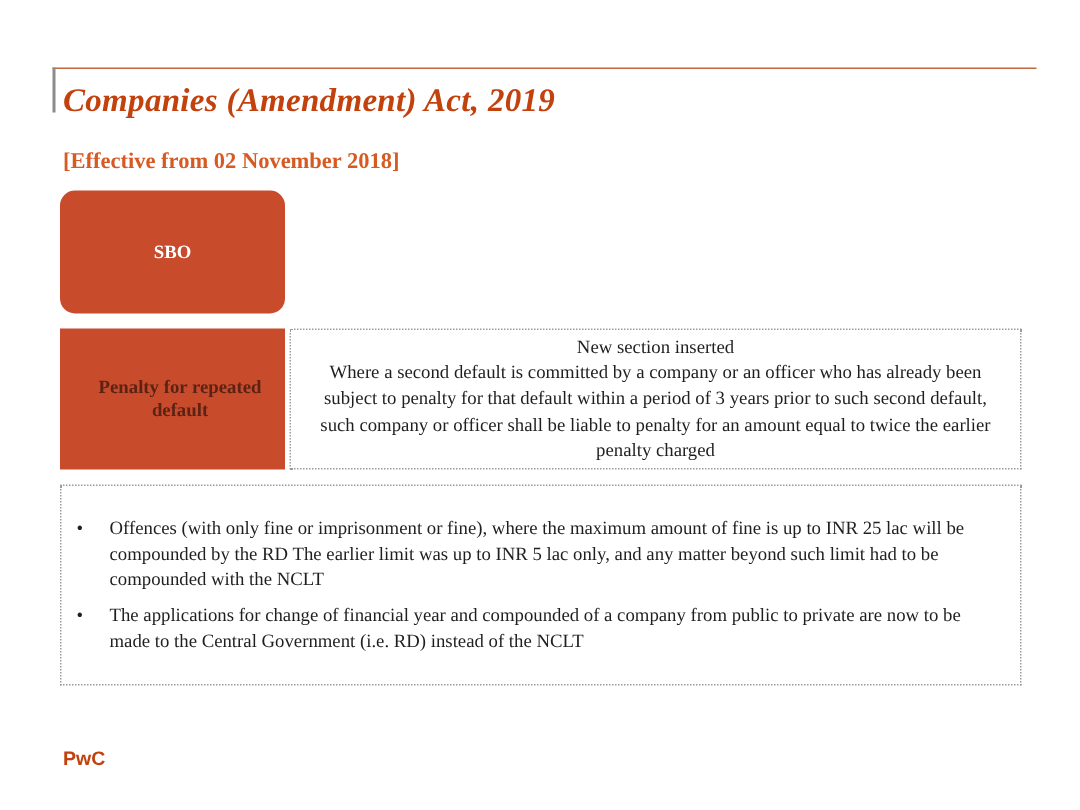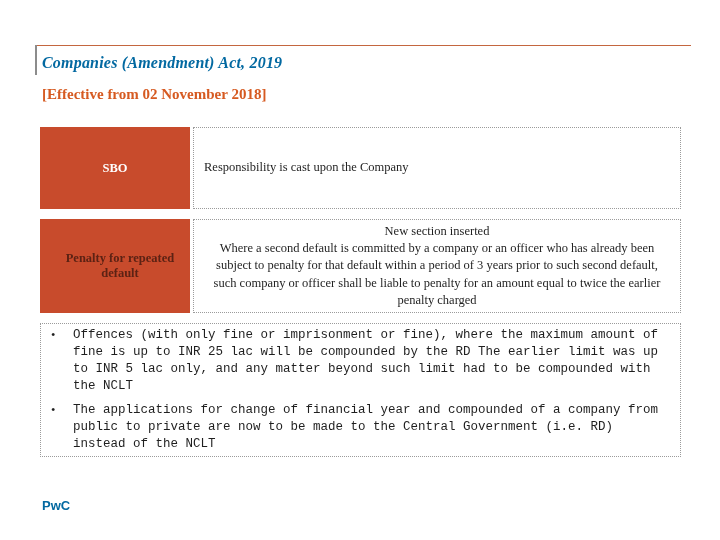--- a/index.html
+++ b/index.html
@@ -10,85 +10,82 @@
     position: absolute; left: 35px; top: 45px; width: 656px; height: 1px;
     background: #c4663f;
   }
   .top-tick {
     position: absolute; left: 35px; top: 45px; width: 2px; height: 30px;
     background: #8c8c8c;
   }
 
   .slide-title {
     position: absolute; left: 42px; top: 54px;
-    font-size: 16px; font-weight: bold; font-style: italic;
-    color: #0369a1; letter-spacing: 0.2px;
+    font-size: 22px; font-weight: bold; font-style: italic;
+    color: #c2410c; letter-spacing: 0.2px;
   }
   .slide-subtitle {
-    position: absolute; left: 42px; top: 86px;
+    position: absolute; left: 42px; top: 100px;
     font-size: 15px; color: #d65a21;
   }
 
   .rows {
     position: absolute; left: 40px; top: 127px; width: 641px;
     display: flex; flex-direction: column; gap: 10px;
   }
   .row { display: flex; gap: 3px; }
   .row-1 { height: 82px; }
   .row-2 { height: 94px; }
   .row-3 { height: 134px; }
 
   .label-box {
     width: 150px; flex: 0 0 150px;
     background: #c84b2c;
     display: flex; align-items: center; justify-content: center;
     text-align: center;
     font-weight: bold; font-size: 12.5px;
     padding: 6px 10px;
   }
-  .label-light { color: #ffffff; }
+  .label-light { color: #ffffff; border-radius: 10px; }
   .label-dark { color: #5c2214; padding-left: 20px; }
 
   .content-box {
     flex: 1;
     border: 1px dotted #9b9b9b;
     background: #ffffff;
     font-size: 12.5px; line-height: 1.38; color: #1f1f1f;
     padding: 6px 10px;
     display: flex; flex-direction: column; justify-content: center;
   }
   .multiline { white-space: pre-line; text-align: center; }
 
   .bullet-list { display: flex; flex-direction: column; gap: 6px; }
   .bullet-item { display: flex; }
   .bullet-marker { width: 22px; flex: 0 0 22px; color: #1f1f1f; }
-  .bullet-text { flex: 1; font-family: Liberation Mono, monospace; }
+  .bullet-text { flex: 1; }
 
   .footer-logo {
     position: absolute; left: 42px; top: 498px;
-    font-size: 13px; font-weight: bold; color: #0369a1;
+    font-size: 13px; font-weight: bold; color: #c2410c;
     font-family: "Liberation Sans", sans-serif;
   }
 </style>
 </head>
 <body>
 
 <div class="top-rule"></div>
 <div class="top-tick"></div>
 
 <h1 class="slide-title">Companies (Amendment) Act, 2019</h1>
 <h2 class="slide-subtitle">[Effective from 02 November 2018]</h2>
 
 <div class="rows">
 
   <div class="row row-1">
     <div class="label-box label-light">SBO</div>
-    <div class="content-box">
-      <div>Responsibility is cast upon the Company</div>
-    </div>
   </div>
 
   <div class="row row-2">
     <div class="label-box label-dark">Penalty for repeated default</div>
     <div class="content-box">
       <div class="multiline">New section inserted
 Where a second default is committed by a company or an officer who has already been subject to penalty for that default within a period of 3 years prior to such second default, such company or officer shall be liable to penalty for an amount equal to twice the earlier penalty charged</div>
     </div>
   </div>
 

